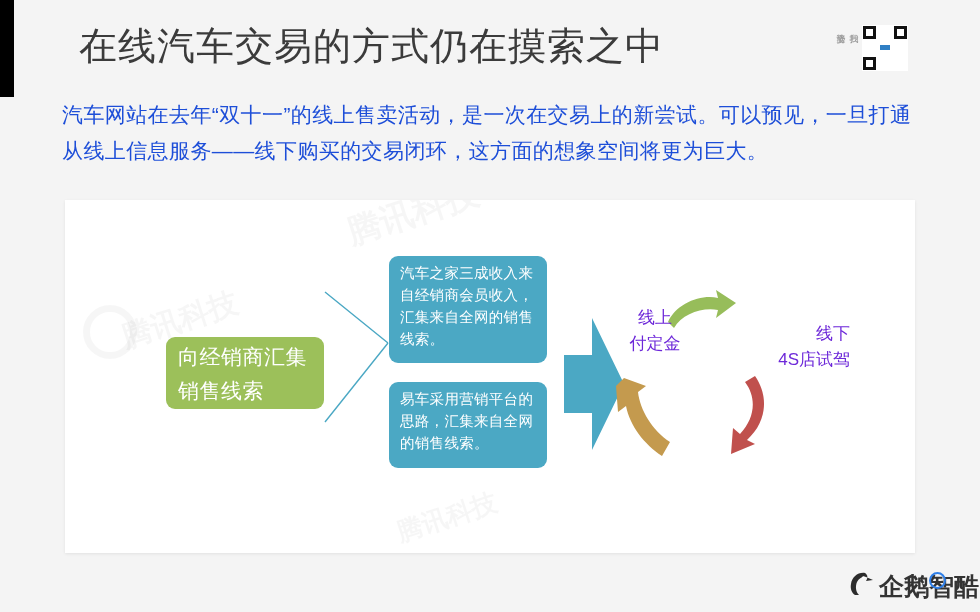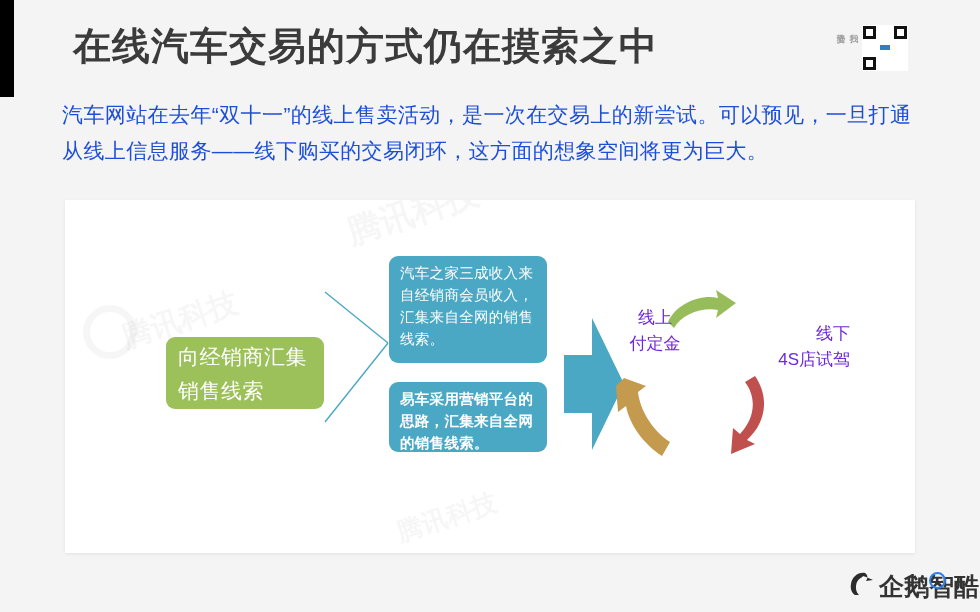--- a/index.html
+++ b/index.html
@@ -22,24 +22,24 @@
     left: 0;
     top: 0;
     width: 14px;
     height: 97px;
     background: #000000;
   }
 
   
   .slide-title {
     position: absolute;
-    left: 73px;
+    left: 79px;
     top: 22px;
     font-size: 38px;
-    font-weight: bold;
+    font-weight: normal;
     color: #3b3b3b;
     letter-spacing: 1px;
     line-height: 48px;
     white-space: nowrap;
   }
 
   
   .slide-subtitle {
     position: absolute;
     left: 62px;
@@ -158,21 +158,21 @@
     background: #4ba8c4;
     border-radius: 9px;
     color: #ffffff;
     font-size: 14.5px;
     line-height: 22px;
     letter-spacing: 0.3px;
     padding: 6px 11px;
     box-sizing: border-box;
   }
   #blue-box-1 { left: 389px; top: 256px; width: 158px; height: 107px; }
-  #blue-box-2 { left: 389px; top: 382px; width: 158px; height: 70px; font-weight: bold; }
+  #blue-box-2 { left: 389px; top: 382px; width: 158px; height: 86px; }
 
   
   .connector { position: absolute; left: 320px; top: 290px; }
 
   
   .cycle { position: absolute; left: 560px; top: 280px; width: 320px; height: 230px; }
   .cycle-label {
     position: absolute;
     color: #6d28d9;
     font-size: 17px;

